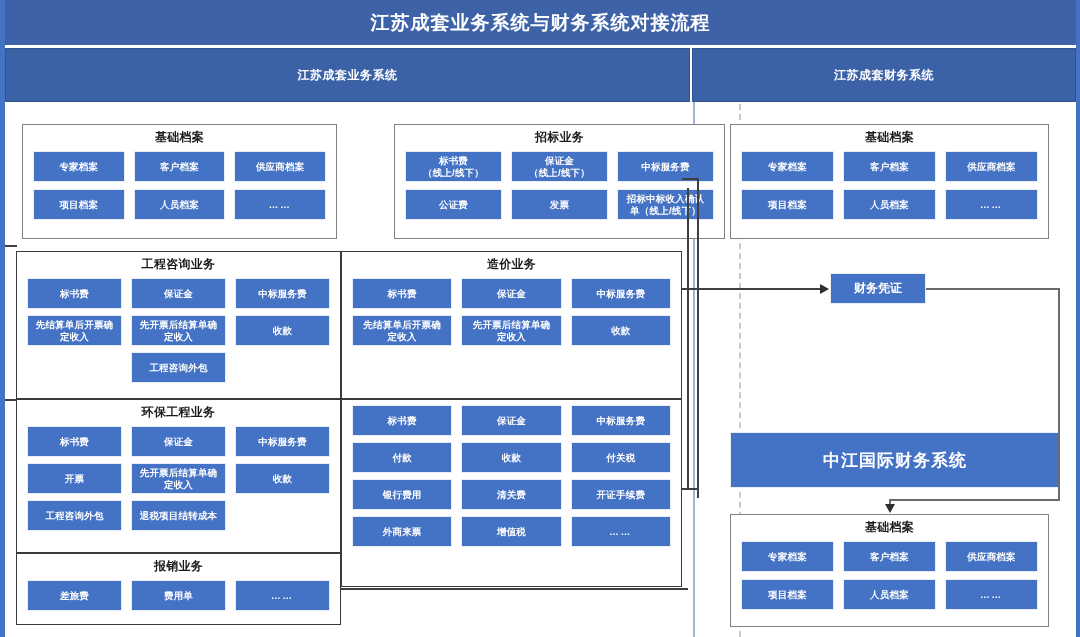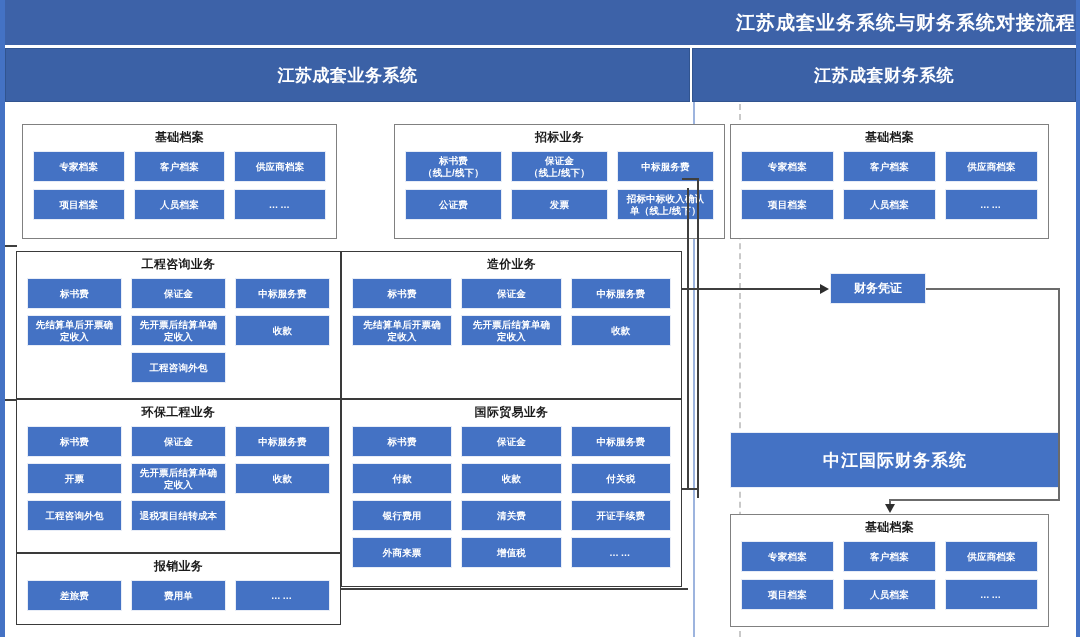--- a/index.html
+++ b/index.html
@@ -14,35 +14,35 @@
   #root { position: relative; width: 1080px; height: 637px; }
 
   
   .edge-left  { position: absolute; left: 0; top: 0; width: 5px;  height: 637px; background: #4472C4; }
   .edge-right { position: absolute; right: 0; top: 0; width: 4px; height: 637px; background: #4472C4; }
 
   
   .title-bar {
     position: absolute; left: 5px; top: 0; width: 1071px; height: 45px;
     background: #3D62A8;
-    display: flex; align-items: center; justify-content: flex-end;
+    display: flex; align-items: center; justify-content: center;
   }
   .title-bar .t {
     color: #ffffff; font-size: 19px; font-weight: bold; letter-spacing: 1px;
   }
 
   
   .sys-row { position: absolute; left: 5px; top: 48px; width: 1071px; height: 54px; }
   .sys-hdr {
     position: absolute; top: 0; height: 54px;
     background: #3B61A6;
     display: flex; align-items: center; justify-content: center;
     border: 1px solid #31548f;
   }
-  .sys-hdr .t { color: #ffffff; font-size: 17px; font-weight: bold; letter-spacing: .5px; }
+  .sys-hdr .t { color: #ffffff; font-size: 12px; font-weight: bold; letter-spacing: .5px; }
   .sys-left  { left: 0;     width: 685px; }
   .sys-right { left: 687px; width: 384px; }
 
   
   .vline-blue {
     position: absolute; left: 693px; top: 102px; width: 2px; height: 535px;
     background: #9DB4DE;
   }
   .vline-dash {
     position: absolute; left: 739px; top: 104px; width: 0; height: 533px;
@@ -198,21 +198,20 @@
       <div class="chip">开票</div>
       <div class="chip">先开票后结算单确<br>定收入</div>
       <div class="chip">收款</div>
       <div class="chip">工程咨询外包</div>
       <div class="chip">退税项目结转成本</div>
       <div class="chip blank"></div>
     </div>
   </div>
 
   <div class="panel dark" id="p-trade">
-    <div class="p-title">国际贸易业务</div>
     <div class="grid">
       <div class="chip">标书费</div>
       <div class="chip">保证金</div>
       <div class="chip">中标服务费</div>
       <div class="chip">付款</div>
       <div class="chip">收款</div>
       <div class="chip">付关税</div>
       <div class="chip">银行费用</div>
       <div class="chip">清关费</div>
       <div class="chip">开证手续费</div>

